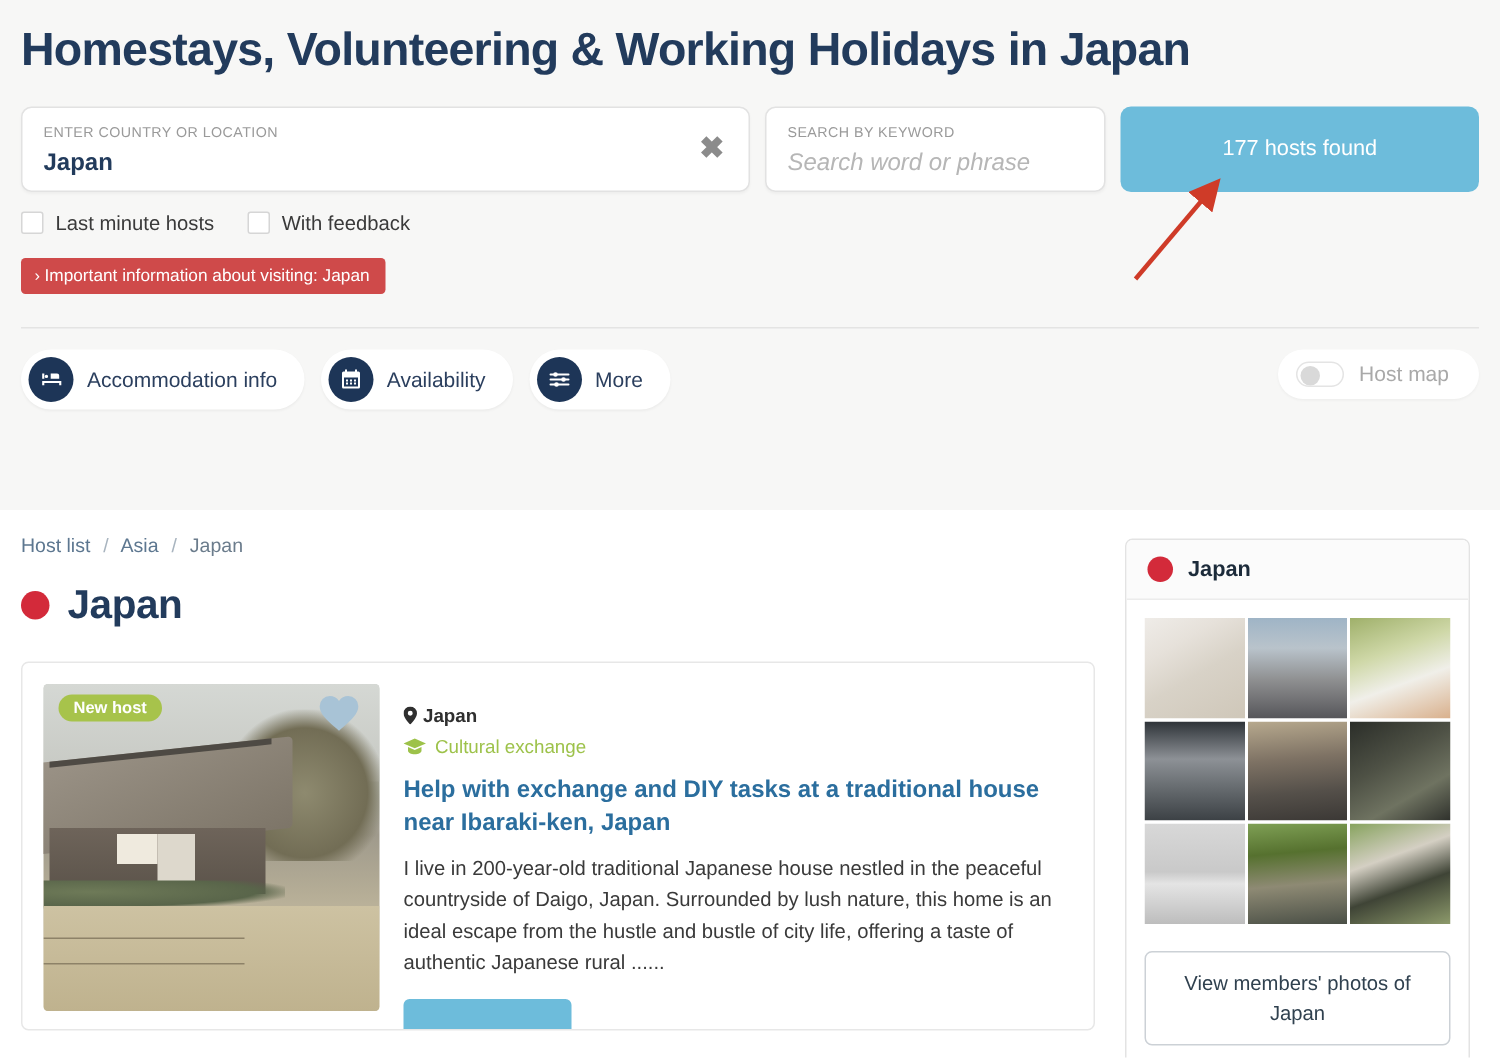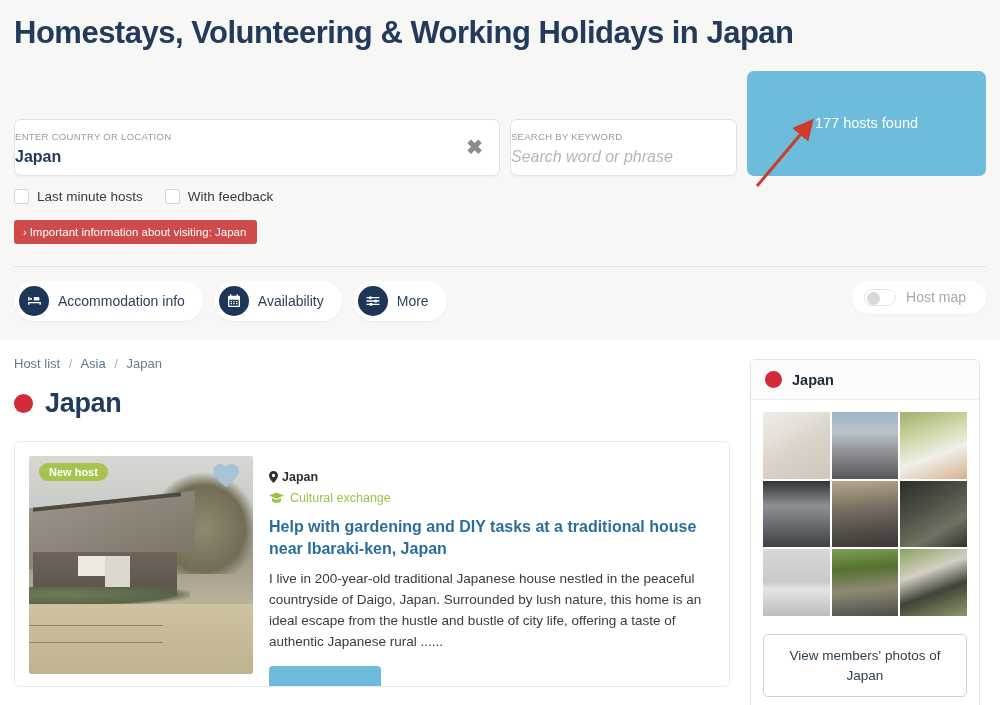--- a/index.html
+++ b/index.html
@@ -33,23 +33,22 @@
     display: flex;
     align-items: stretch;
     gap: 10px;
     padding: 18px 14px 0 14px;
   }
   .field {
     background: #fff;
     border: 1px solid #e2e2e2;
     border-radius: 7px;
     position: relative;
-    padding: 11px 14px 9px 0;
+    padding: 11px 14px 9px 14px;
     box-shadow: 0 1px 2px rgba(0,0,0,0.04);
-    margin-top: 48px;
   }
   .field.location { width: 488px; }
   .field.keyword  { width: 228px; }
   .field-label {
     font-size: 9.5px;
     letter-spacing: 0.3px;
     color: #9a9a9a;
     text-transform: uppercase;
     margin-bottom: 6px;
   }
@@ -466,21 +465,21 @@
             <span>Japan</span>
           </div>
 
           <div class="tag-line">
             <svg width="15" height="12" viewBox="0 0 20 15" fill="#9dc24a">
                 <path d="M10 0 0 4.3l10 4.3 10-4.3L10 0zM4 7.5v3.3c0 1.7 2.7 3.1 6 3.1s6-1.4 6-3.1V7.5l-6 2.6-6-2.6z"></path>
               </svg>
             <span>Cultural exchange</span>
           </div>
 
-          <div class="listing-title">Help with gardening and DIY tasks at a traditional house near Ibaraki-ken, Japan</div>
+          <div class="listing-title">Help with exchange and DIY tasks at a traditional house near Ibaraki-ken, Japan</div>
           <div class="listing-desc">I live in 200-year-old traditional Japanese house nestled in the peaceful countryside of Daigo, Japan. Surrounded by lush nature, this home is an ideal escape from the hustle and bustle of city life, offering a taste of authentic Japanese rural ......</div>
           <button class="listing-cta"></button>
         </div>
       </div>
     </div>
 
     <div class="side-col">
       <div class="side-panel">
 
         <div class="side-head">

